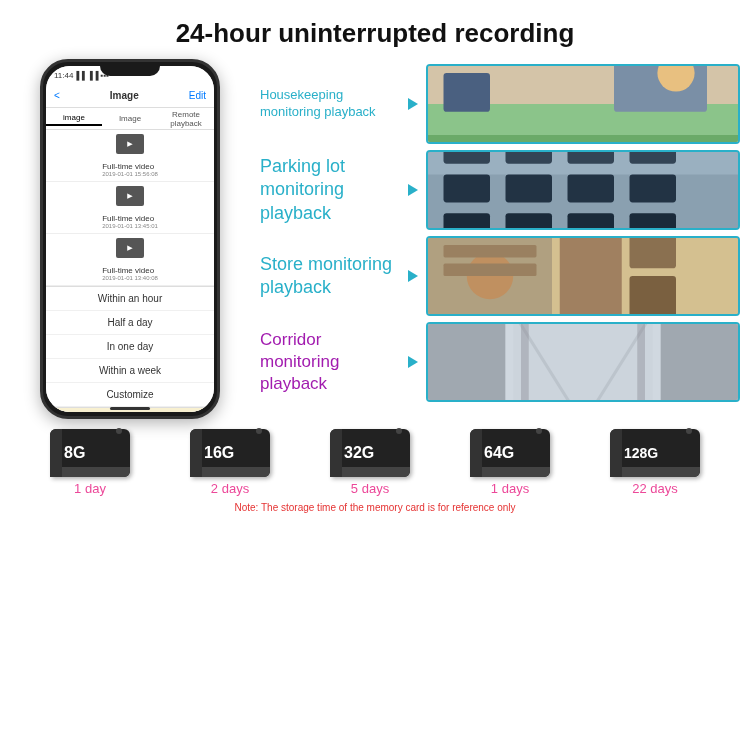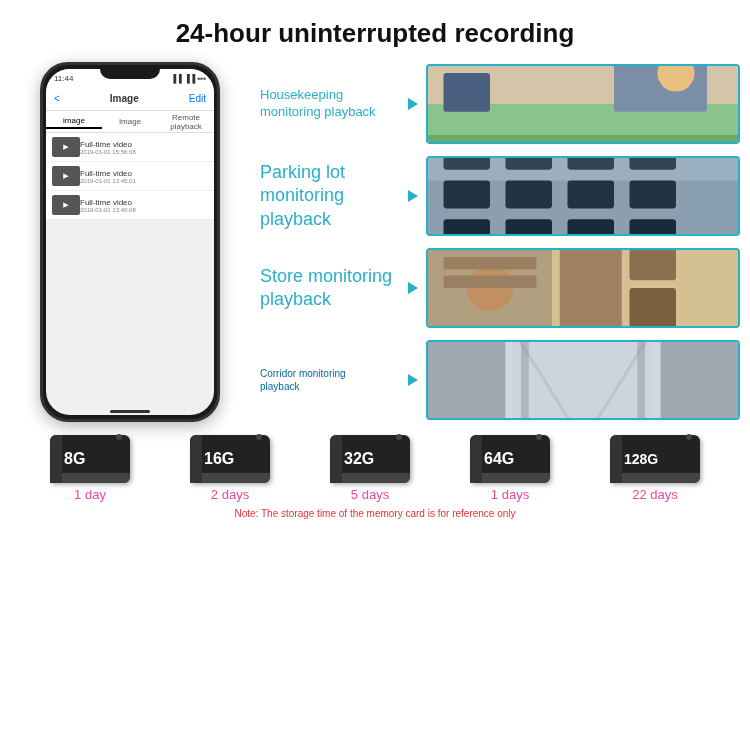--- a/index.html
+++ b/index.html
@@ -66,21 +66,20 @@
       bottom: 4px;
       background: #f0f0f0;
       border-radius: 24px;
       overflow: hidden;
     }
     .phone-status-bar {
       background: #fff;
       height: 18px;
       display: flex;
       align-items: center;
-      justify-content: space-between;
       padding: 0 8px;
       font-size: 8px;
       color: #333;
     }
     .phone-nav-bar {
       background: #fff;
       height: 24px;
       display: flex;
       align-items: center;
       justify-content: space-between;
@@ -108,21 +107,22 @@
     }
     .phone-tab.active { color: #000; border-bottom: 2px solid #000; }
     .phone-video-list {
       background: #fff;
     }
     .phone-video-item {
       display: flex;
       align-items: center;
       padding: 4px 6px;
       border-bottom: 1px solid #eee;
-      gap: 0;
+      gap: 8px;
+      flex-direction: column;
     }
     .phone-video-thumb {
       width: 28px;
       height: 20px;
       background: #555;
       border-radius: 2px;
       position: relative;
       flex-shrink: 0;
     }
     .phone-video-thumb::after {
@@ -169,21 +169,21 @@
       border-radius: 2px;
     }
 
     
     .right-section {
       flex: 1;
       display: flex;
       flex-direction: column;
       justify-content: flex-start;
       padding: 5px 0 5px 10px;
-      gap: 12px;
+      gap: 6px;
     }
     .monitoring-row {
       display: flex;
       align-items: center;
       gap: 8px;
     }
     .monitoring-label {
       flex: 0 0 140px;
       font-size: 13px;
       color: #29b0c9;
@@ -368,20 +368,28 @@
           </div>
           <div class="phone-video-item">
             <div class="phone-video-thumb"></div>
             <div class="phone-video-info">
               <div class="vt">Full-time video</div>
               <div class="vd">2019-01-01 13:40:08</div>
             </div>
           </div>
         </div>
 
+        <div class="phone-dropdown">
+          <div class="phone-dropdown-item">Within an hour</div>
+          <div class="phone-dropdown-item">Half a day</div>
+          <div class="phone-dropdown-item">In one day</div>
+          <div class="phone-dropdown-item">Within a week</div>
+          <div class="phone-dropdown-item">Customize</div>
+          <div class="phone-cancel-btn">Cancel</div>
+        </div>
       </div>
       <div class="phone-home-indicator"></div>
     </div>
   </div>
 
   <div class="right-section">
 
     <div class="monitoring-row">
       <div class="monitoring-label" style="color:#29b0c9; font-size:13px; line-height:1.3; white-space:pre-line;">Housekeeping
 monitoring playback</div>
@@ -436,21 +444,21 @@
           <rect x="130" y="40" width="30" height="35" fill="#7a6040" rx="2"></rect>
           <circle cx="40" cy="40" r="15" fill="#c09060"></circle>
           <rect x="10" y="5" width="60" height="10" fill="#8a7050" rx="1"></rect>
           <rect x="10" y="20" width="60" height="8" fill="#9a8060" rx="1"></rect>
           <rect x="10" y="32" width="60" height="8" fill="#9a8060" rx="1"></rect>
         </svg>
       </div>
     </div>
 
     <div class="monitoring-row">
-      <div class="monitoring-label" style="color:#0369a1; font-size:10px; line-height:1.3; white-space:pre-line;">Corridor monitoring
+      <div class="monitoring-label" style="color:#a21caf; font-size:17px; line-height:1.3; white-space:pre-line;">Corridor monitoring
 playback</div>
       <div class="arrow-right"></div>
       <div class="monitoring-photo photo-corridor">
         <svg width="100%" height="100%" viewBox="0 0 200 80" preserveAspectRatio="xMidYMid slice">
           <rect width="200" height="80" fill="#c0c8d0"></rect>
           <rect x="0" y="0" width="50" height="80" fill="#a0a8b0"></rect>
           <rect x="150" y="0" width="50" height="80" fill="#a0a8b0"></rect>
           <rect x="50" y="0" width="100" height="80" fill="#d0d8e0"></rect>
           <line x1="50" y1="0" x2="100" y2="80" stroke="#b0b8c0" stroke-width="2"></line>
           <line x1="150" y1="0" x2="100" y2="80" stroke="#b0b8c0" stroke-width="2"></line>

